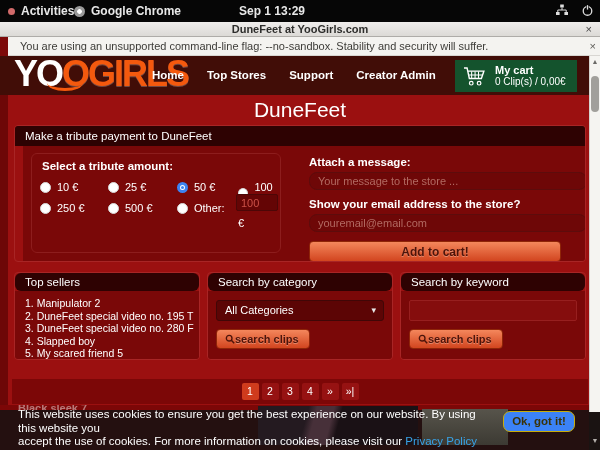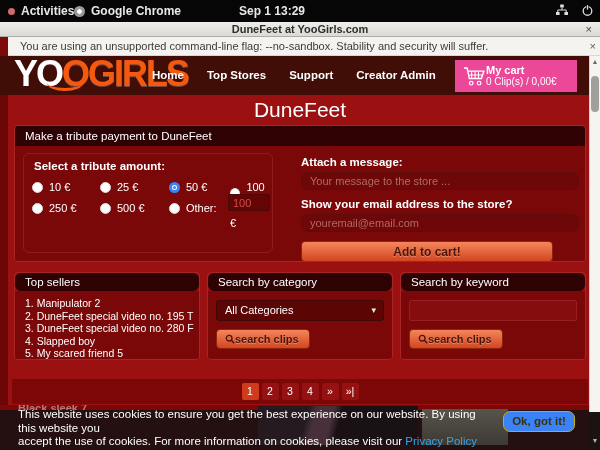--- a/index.html
+++ b/index.html
@@ -24,35 +24,35 @@
   .flagbar { position:absolute; left:8px; top:37px; width:600px; height:19px; background:#f4f3f0; color:#3d3c38; font-size:11px; line-height:19px; padding-left:12px; border-bottom:1px solid #d8d6d2; }
   .flagbar .flag-close { position:absolute; right:12px; top:0; color:#5d5c58; line-height:18px; }
   
   .site-header { position:absolute; left:0; top:56px; width:600px; height:39px; background:#410d07; }
   .logo { position:absolute; left:14px; top:4px; font-weight:bold; font-size:36px; letter-spacing:-2px; line-height:28px; white-space:nowrap; }
   .logo .l-white { color:#ffffff; }
   .logo .l-orange { color:#f4590e; text-shadow:0 1px 0 rgba(255,255,255,0.25); }
   .logo-smile { position:absolute; left:33px; top:23px; width:36px; height:8px; border-bottom:3px solid #f4590e; border-radius:0 0 50% 50% / 0 0 100% 100%; }
   .main-nav { position:absolute; left:152px; top:13px; display:flex; gap:23px; font-size:11.5px; font-weight:bold; color:#fff; }
   .main-nav span { cursor:default; }
-  .cart-box { position:absolute; right:23px; top:4px; width:122px; height:32px; background:#ec4899; display:flex; align-items:center; padding-left:8px; gap:0; color:#fff; }
+  .cart-box { position:absolute; right:23px; top:4px; width:122px; height:32px; background:#14532d; display:flex; align-items:center; padding-left:8px; gap:9px; color:#fff; }
   .cart-lines { display:flex; flex-direction:column; line-height:12px; }
   .cart-title { font-size:11px; font-weight:bold; }
   .cart-sub { font-size:10px; }
   
   .page { position:absolute; left:0; top:95px; width:600px; height:355px; background:#9b1010; }
   .page-edge-l { position:absolute; left:0; top:0; width:8px; height:100%; background:#6d0707; }
   .page-edge-r { position:absolute; right:0; top:0; width:11px; height:100%; background:#6d0707; }
   .page-title { position:absolute; left:0; top:3px; width:100%; text-align:center; color:#fff; font-size:21px; }
   .panel-border { border:1px solid #a82525; border-radius:4px; overflow:hidden; }
   .panel-head { background:#2e0202; color:#fff; font-size:11.5px; height:20px; line-height:20px; padding-left:10px; }
   .panel-body { background:#7a0808; position:relative; }
   
   .tribute { position:absolute; left:14px; top:30px; width:572px; height:137px; }
-  .tribute .panel-body { height:115px; }
+  .tribute .panel-body { height:115px;margin-left:8px; }
   .amounts-box { position:absolute; left:8px; top:7px; width:250px; height:100px; border:1px solid #8d1d1d; border-radius:6px; }
   .amounts-label { position:absolute; left:10px; top:6px; color:#fff; font-size:11.5px; font-weight:bold; }
   .amt-cell { position:absolute; display:flex; align-items:center; gap:6px; color:#fff; font-size:11px; }
   .radio { width:11px; height:11px; border-radius:50%; background:#fff; border:1px solid #d8d8d8; position:relative; }
   .radio.checked { background:#fff; border:3px solid #3d83f2; }
   .radio.checked::after { content:""; position:absolute; left:1px; top:1px; width:3px; height:3px; border-radius:50%; background:#3d83f2; }
   .other-input { position:absolute; left:204px; top:40px; width:42px; height:17px; background:#640505; border:1px solid #4c0707; color:#cc5047; font-size:11px; padding:0 4px; border-radius:2px; }
   .currency { position:absolute; left:206px; top:63px; color:#fff; font-size:11px; }
   .msg-col { position:absolute; left:286px; top:0; width:278px; }
   .msg-label { color:#fff; font-size:11.5px; font-weight:bold; margin-top:8px; }

